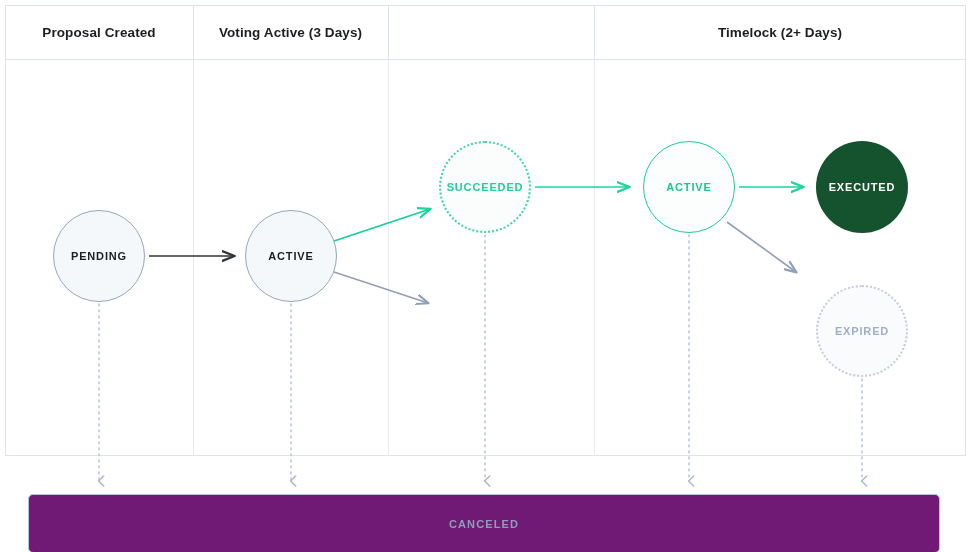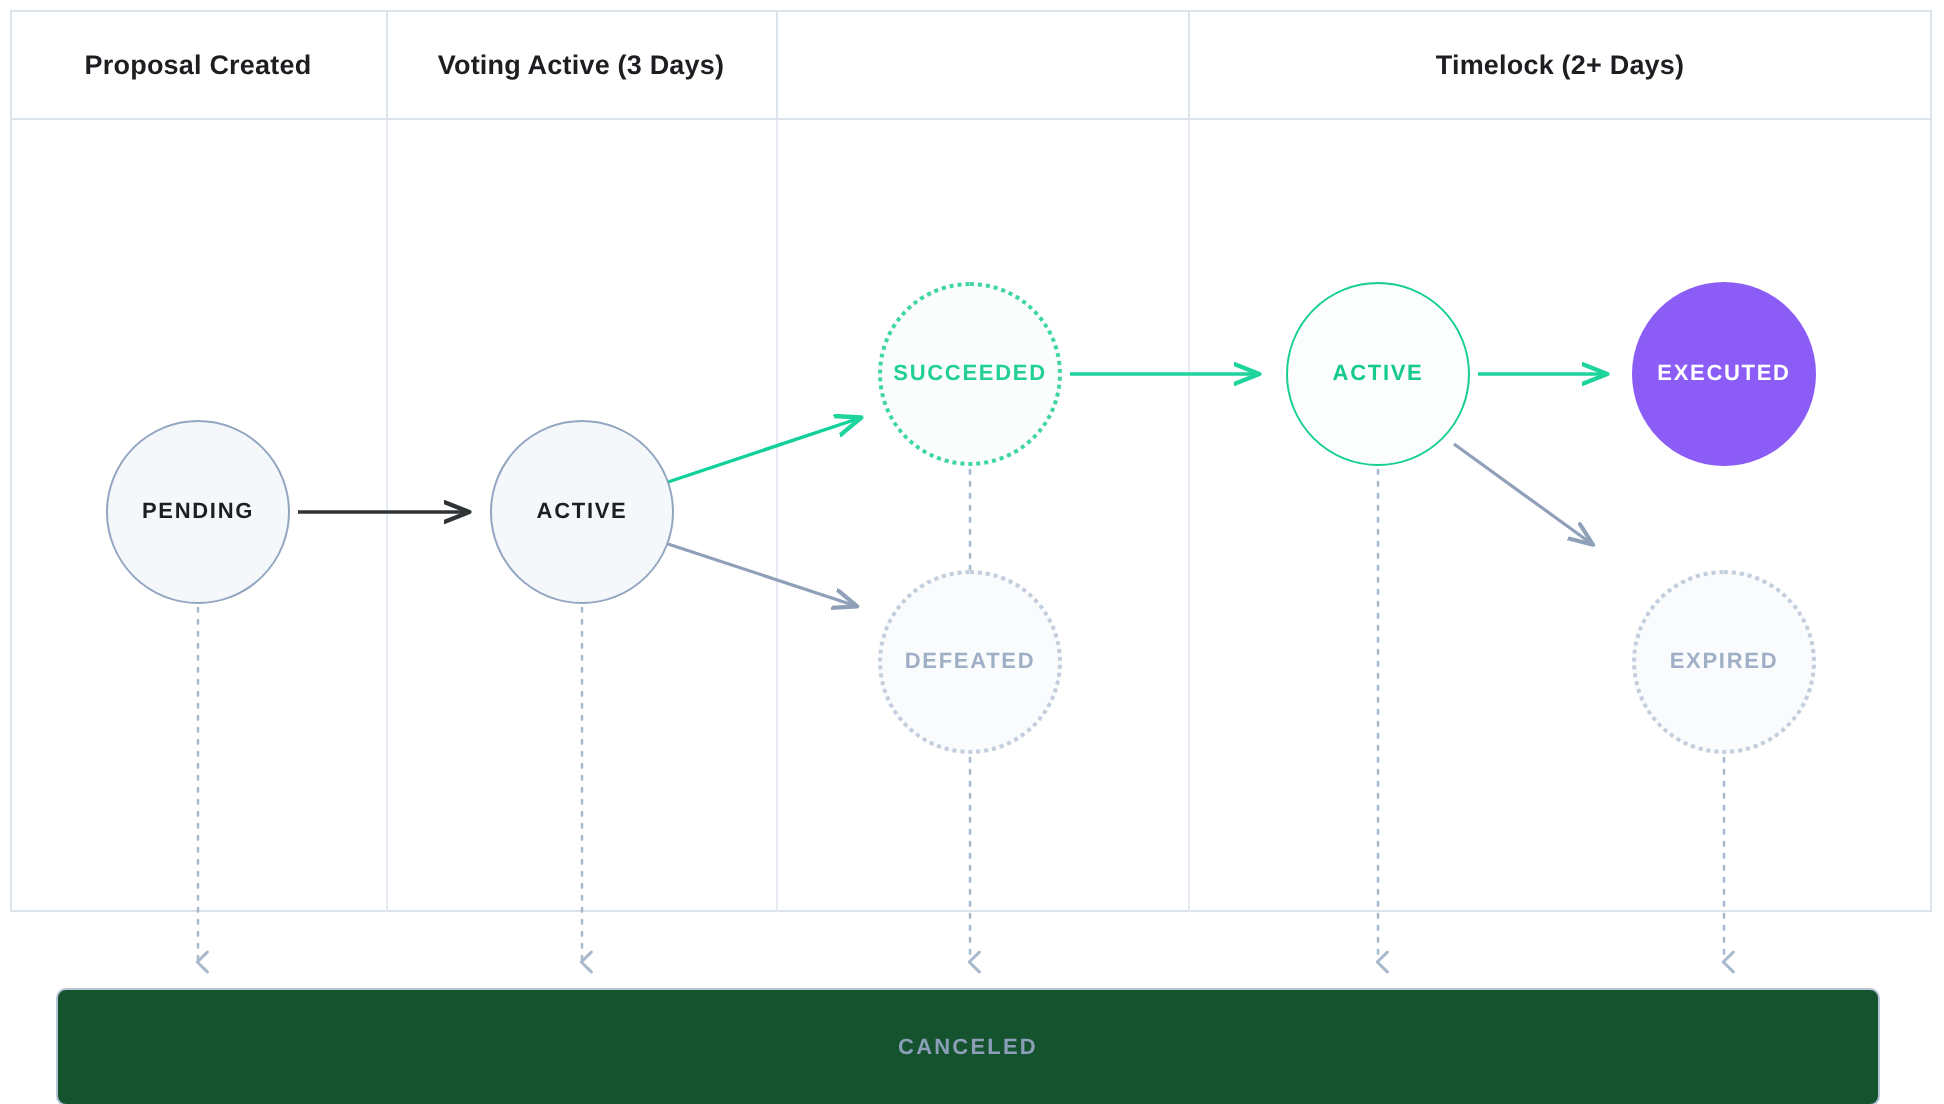--- a/index.html
+++ b/index.html
@@ -61,31 +61,31 @@
     background:#fafdfc;
     border:2px dotted #3fd6a4;
     color:#22cf94;
   }
   .node.green-solid{
     background:#fbfefd;
     border:1.8px solid #17cf94;
     color:#16c98e;
   }
   .node.green-fill{
-    background:#8b5cf6;
+    background:#14532d;
     border:none;
     color:#ffffff;
   }
 
   
   .canceled-bar{
     position:absolute;left:28px;top:494px;width:912px;height:59px;
     border:1.4px solid #b6c4d6;
     border-radius:5px;
-    background:#14532d;
+    background:#701a75;
     box-sizing:border-box;
     display:flex;align-items:center;justify-content:center;
     font-size:11px;font-weight:bold;letter-spacing:1.1px;
     color:#8c9fb8;
   }
 
   svg.lines{position:absolute;left:0;top:0;width:972px;height:552px;pointer-events:none;}
 </style>
 </head>
 <body>
@@ -142,21 +142,20 @@
     <line x1="689" y1="235" x2="689" y2="481" stroke="#a9bacd" stroke-width="1.3" stroke-dasharray="1.8 4.2" stroke-linecap="round" marker-end="url(#ah-drop)"></line>
     <line x1="862" y1="379" x2="862" y2="481" stroke="#a9bacd" stroke-width="1.3" stroke-dasharray="1.8 4.2" stroke-linecap="round" marker-end="url(#ah-drop)"></line>
   </svg>
 
   <div class="node blue-solid" style="left:53px;top:210px;">PENDING</div>
 
   <div class="node green-dotted" style="left:439px;top:141px;">SUCCEEDED</div>
 
   <div class="node blue-solid" style="left:245px;top:210px;">ACTIVE</div>
 
-  <div class="node blue-dotted" style="left:439px;top:285px;">DEFEATED</div>
 
   <div class="node green-solid" style="left:643px;top:141px;">ACTIVE</div>
 
   <div class="node green-fill" style="left:816px;top:141px;">EXECUTED</div>
 
   <div class="node blue-dotted" style="left:816px;top:285px;">EXPIRED</div>
 
   <div class="canceled-bar">CANCELED</div>
 
 </div>

